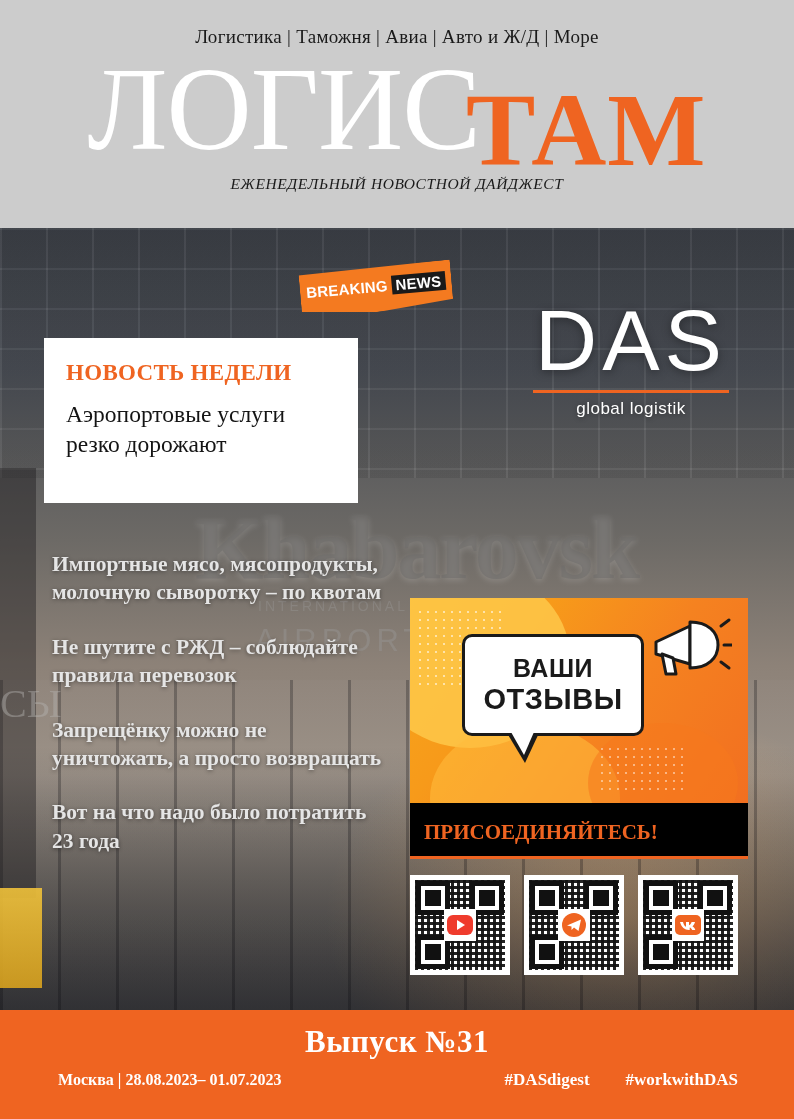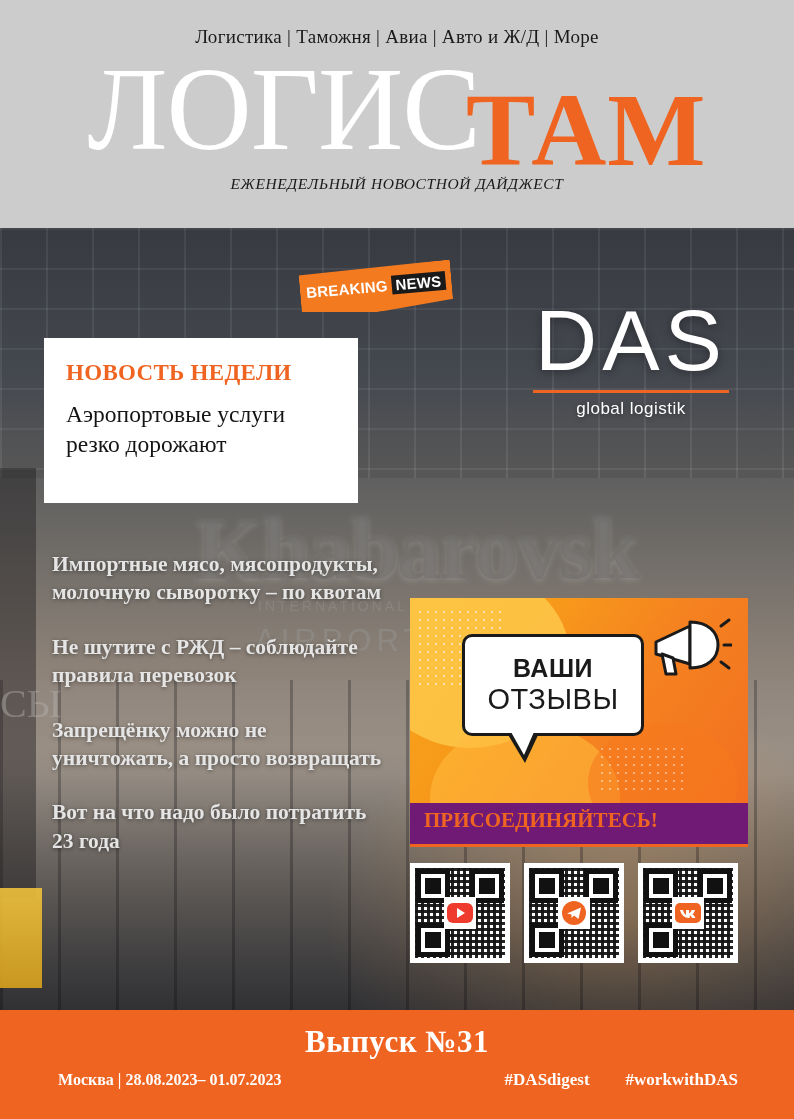--- a/index.html
+++ b/index.html
@@ -324,30 +324,30 @@
     content: "";
     position: absolute;
     left: 46px; bottom: -22px;
     width: 0; height: 0;
     border-left: 13px solid transparent;
     border-right: 10px solid transparent;
     border-top: 23px solid #ffffff;
     z-index: 2;
   }
   .fb-l1 { font-family: "Liberation Sans", sans-serif; font-weight: 700; font-size: 25px; color:#1a1a1a; letter-spacing: 0.5px;}
-  .fb-l2 { font-family: "Liberation Sans", sans-serif; font-weight: 400; font-size: 29px; color:#1a1a1a; letter-spacing: 0.5px; margin-top: 3px;}
+  .fb-l2 { font-family: "Liberation Sans", sans-serif; font-weight: 700; font-size: 29px; color:#1a1a1a; letter-spacing: 0.5px; margin-top: 3px;}
   .fb-megaphone {
     position: absolute;
     right: 16px; top: 14px;
     width: 86px; height: 70px;
   }
   .feedback-join {
-    background: #701a75;
+    background: #000000;
     border-bottom: 3px solid #ef6421;
-    padding: 5px 14px 11px;
+    padding: 17px 14px 11px;
   }
   .join-text {
     font-family: "Liberation Serif", serif;
     font-weight: 700;
     font-size: 21px;
     color: #ef6421;
   }
 
   .qr-row {
     display: flex;

